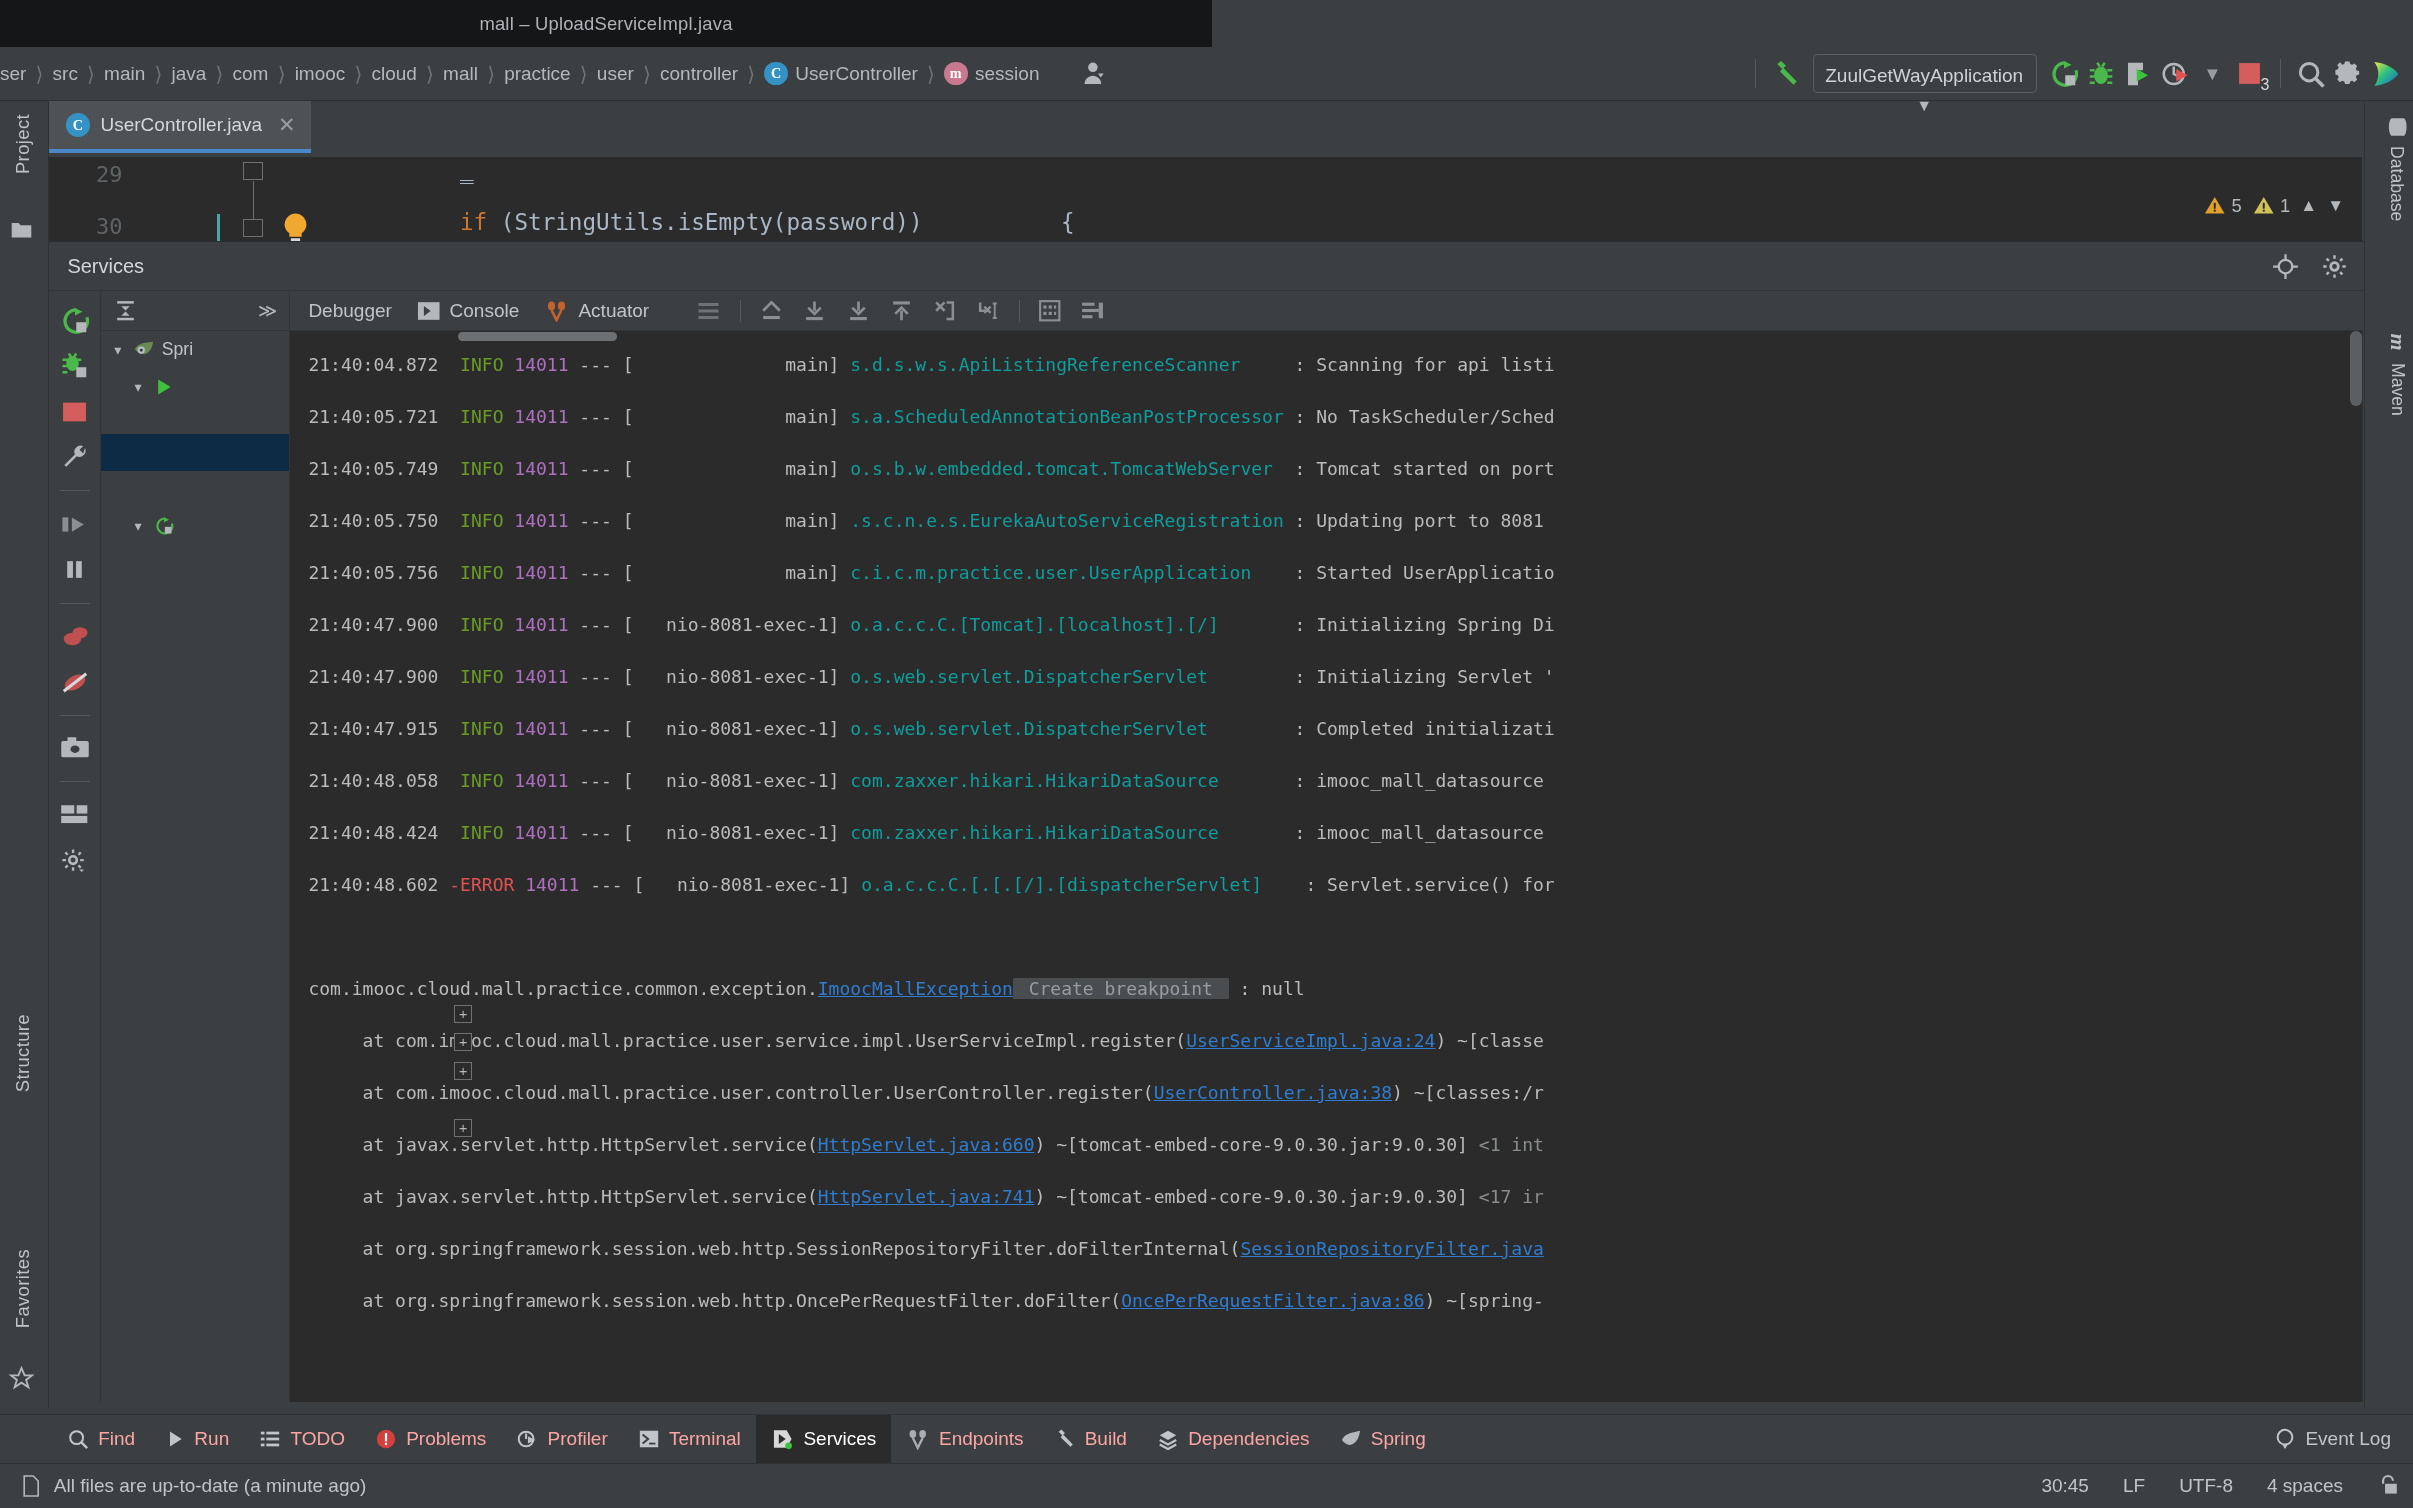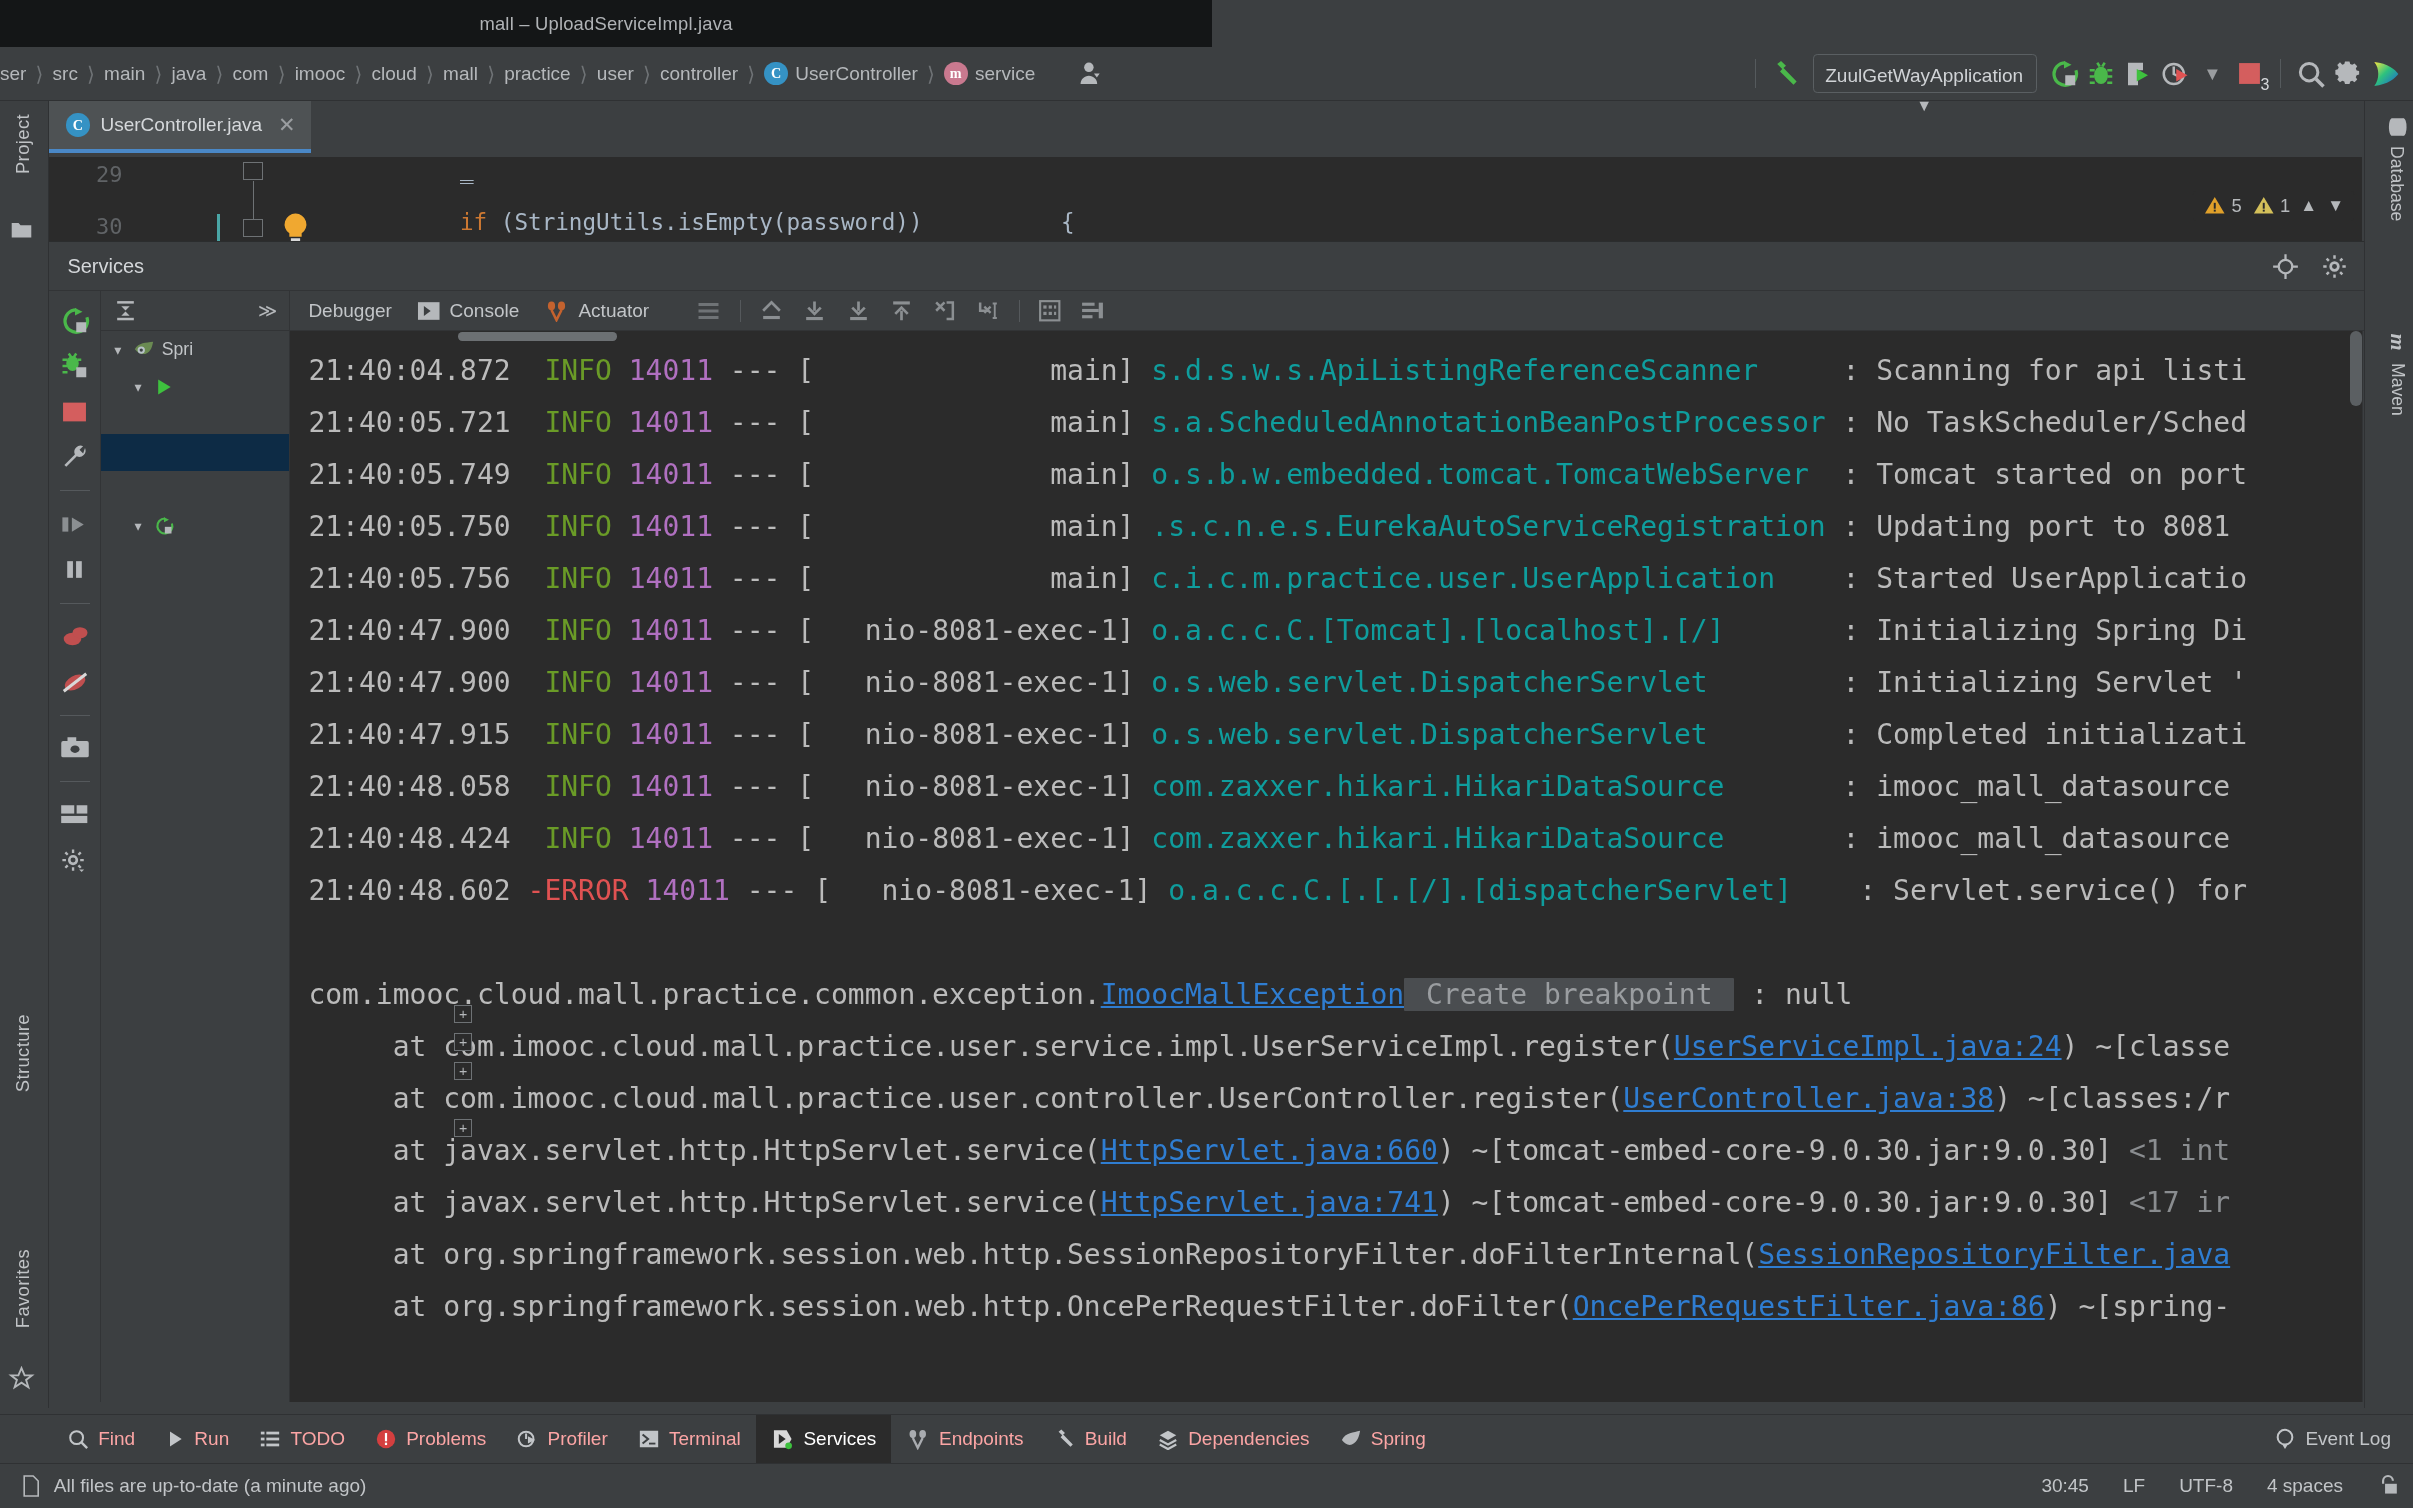--- a/index.html
+++ b/index.html
@@ -141,23 +141,23 @@
     height: 40px; background: #3c3f41; display: flex; align-items: center;
     padding-left: 18.4px; gap: 25px; border-bottom: 0.8px solid #323436;
   }
   .ctab { display: flex; align-items: center; gap: 9.2px; color: #c2c5c8; font-size: 19px; }
   .ctabs-icons { display: flex; align-items: center; gap: 18.4px; margin-left: 22px; }
   .ctabs-icons .sep-v { width: 0.8px; height: 22px; background: #55595c; }
 
   .console-text {
     position: absolute; left: 0; top: 40px; right: 0; bottom: 0;
     font-family: "DejaVu Sans Mono", monospace;
-    font-size: 28px; line-height: 52px;
+    font-size: 18px; line-height: 52px;
     color: #bbbbbb; white-space: pre; overflow: hidden;
-    padding-top: 14px;
+    padding-top: 8px;
   }
   .console-text .ln { display: block; padding-left: 18.4px; }
   .c-time  { color: #bbbbbb; }
   .c-info  { color: #6a9b27; }
   .c-error { color: #e05252; }
   .c-pid   { color: #b070c0; }
   .c-dash  { color: #bbbbbb; }
   .c-thread{ color: #bbbbbb; }
   .c-logger{ color: #0f9d9d; }
   .c-msg   { color: #bbbbbb; }
@@ -294,21 +294,21 @@
           <span>controller</span>
         </div>
       <span class="sep">⟩</span>
       <div class="crumb">
         <span class="badge-c">C</span>
         <span>UserController</span>
       </div>
       <span class="sep">⟩</span>
       <div class="crumb">
         <span class="badge-m">m</span>
-        <span>service</span>
+        <span>session</span>
       </div>
 
       <div style="width:28.5px"></div>
       <div class="icon-btn">
         <svg width="28.5" height="28.5" viewBox="0 0 24 24">
             <circle cx="10" cy="7" r="4" fill="#b5b8bb"></circle>
             <path d="M3 21c0-4 3.2-7 7-7s7 3 7 7z" fill="#b5b8bb"></path>
             <path d="M18.5 13.5l3 4 3-4z" fill="#b5b8bb" transform="translate(-0.5,1.5) scale(0.8)"></path>
           </svg>
       </div>

